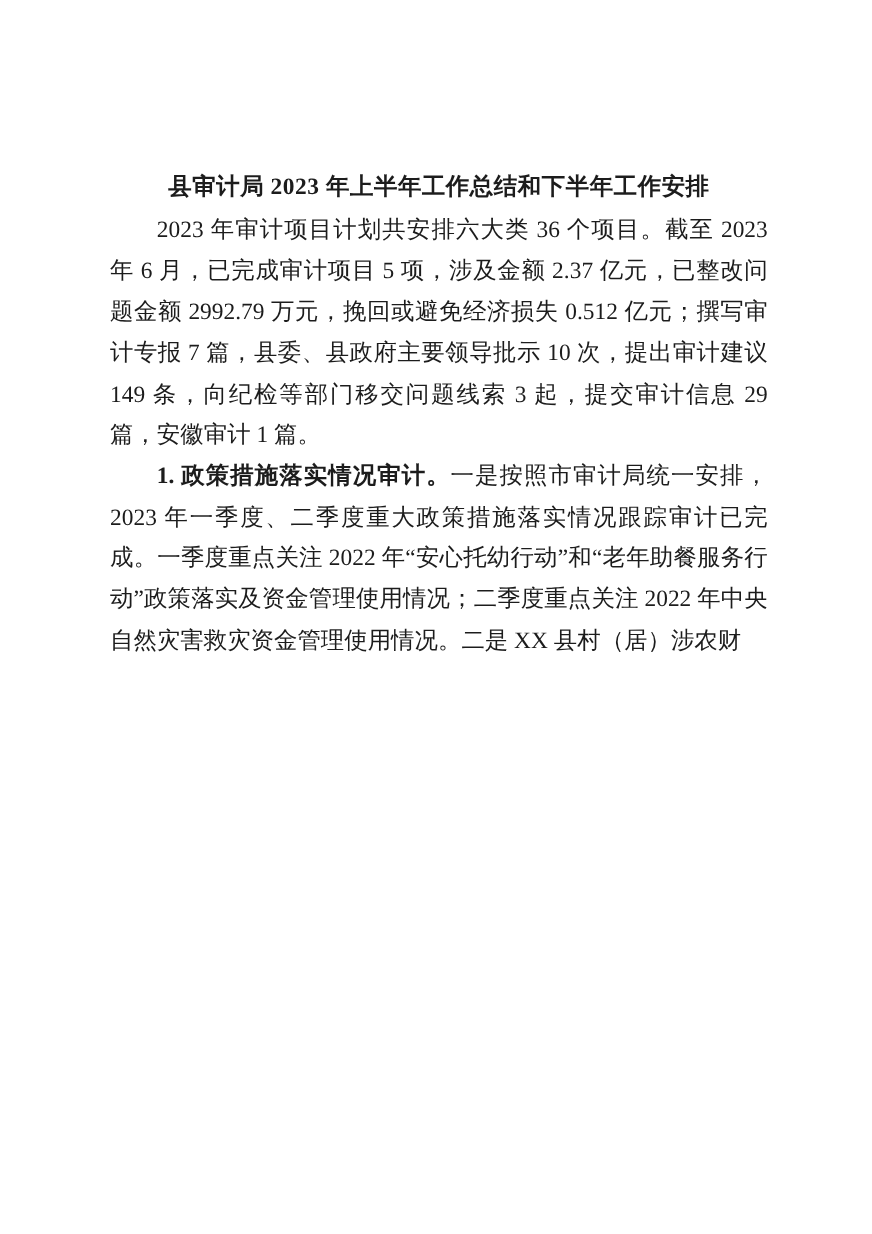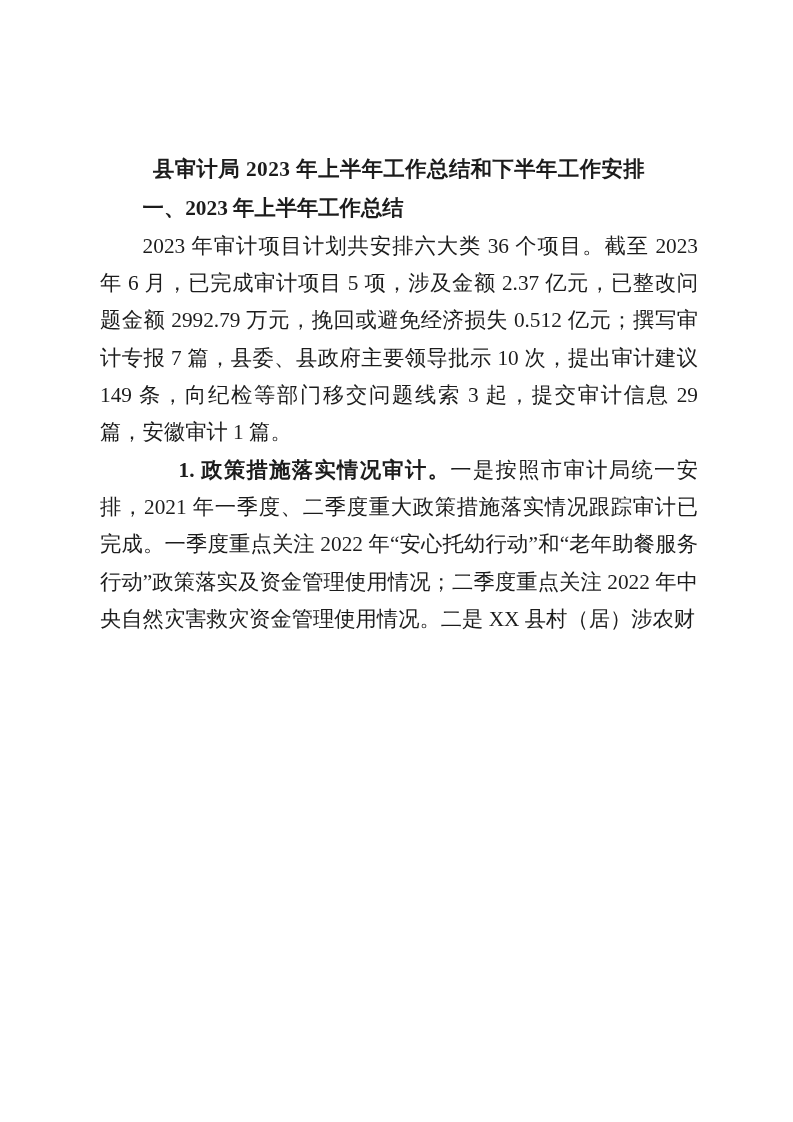--- a/index.html
+++ b/index.html
@@ -37,33 +37,31 @@
     margin: 0;
     text-indent: 2em;
   }
   .heading {
     margin: 0;
     text-indent: 2em;
     font-weight: 700;
   }
   .bold-lead {
     font-weight: 700;
-    margin-left: 36px;
   }
 </style>
 </head>
 <body>
 
 <div class="page">
   <div class="content">
 
     <div class="doc-title">县审计局 2023 年上半年工作总结和下半年工作安排</div>
 
 
-    <div class="heading">一、2023 年上半年工作总结</div>
 
 
     <p class="para">2023 年审计项目计划共安排六大类 36 个项目。截至 2023 年 6 月，已完成审计项目 5 项，涉及金额 2.37 亿元，已整改问题金额 2992.79 万元，挽回或避免经济损失 0.512 亿元；撰写审计专报 7 篇，县委、县政府主要领导批示 10 次，提出审计建议 149 条，向纪检等部门移交问题线索 3 起，提交审计信息 29 篇，安徽审计 1 篇。</p>
 
-    <p class="para"><span class="bold-lead">1. 政策措施落实情况审计。</span><span>一是按照市审计局统一安排，2021 年一季度、二季度重大政策措施落实情况跟踪审计已完成。一季度重点关注 2022 年“安心托幼行动”和“老年助餐服务行动”政策落实及资金管理使用情况；二季度重点关注 2022 年中央自然灾害救灾资金管理使用情况。二是 XX 县村（居）涉农财</span></p>
+    <p class="para"><span class="bold-lead">1. 政策措施落实情况审计。</span><span>一是按照市审计局统一安排，2023 年一季度、二季度重大政策措施落实情况跟踪审计已完成。一季度重点关注 2022 年“安心托幼行动”和“老年助餐服务行动”政策落实及资金管理使用情况；二季度重点关注 2022 年中央自然灾害救灾资金管理使用情况。二是 XX 县村（居）涉农财</span></p>
 
   </div>
 </div>
 
 </body></html>

